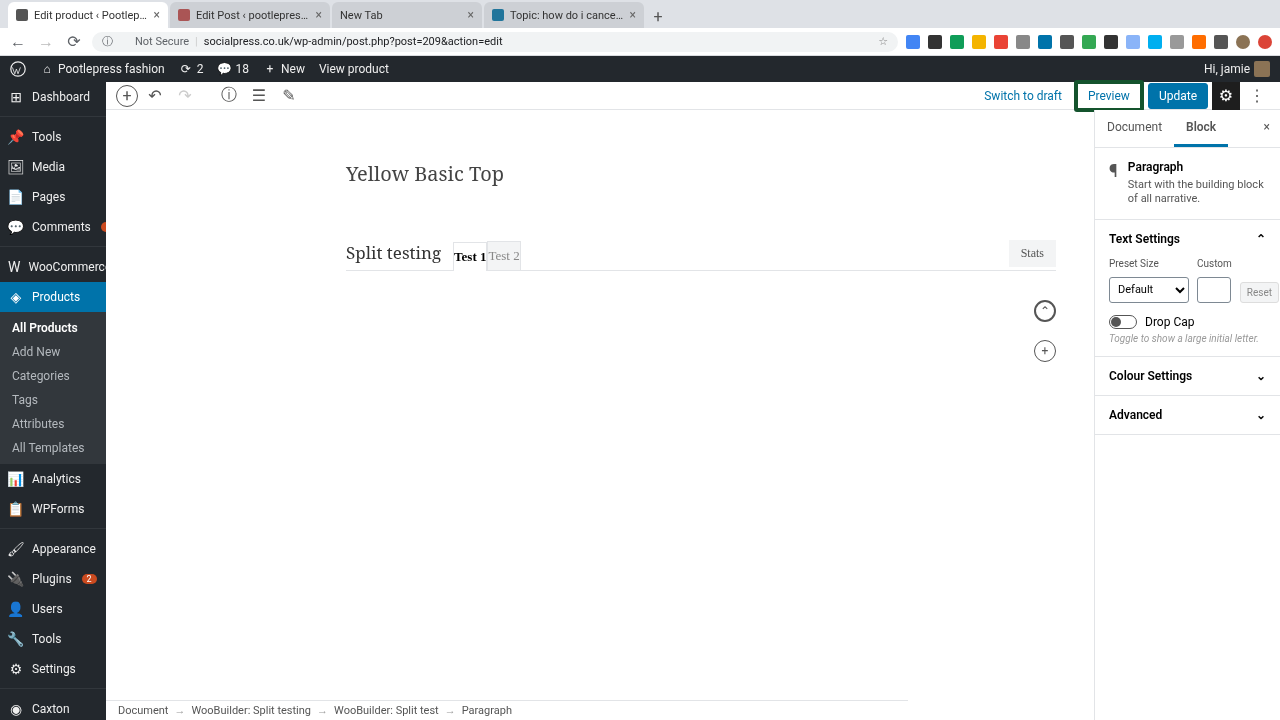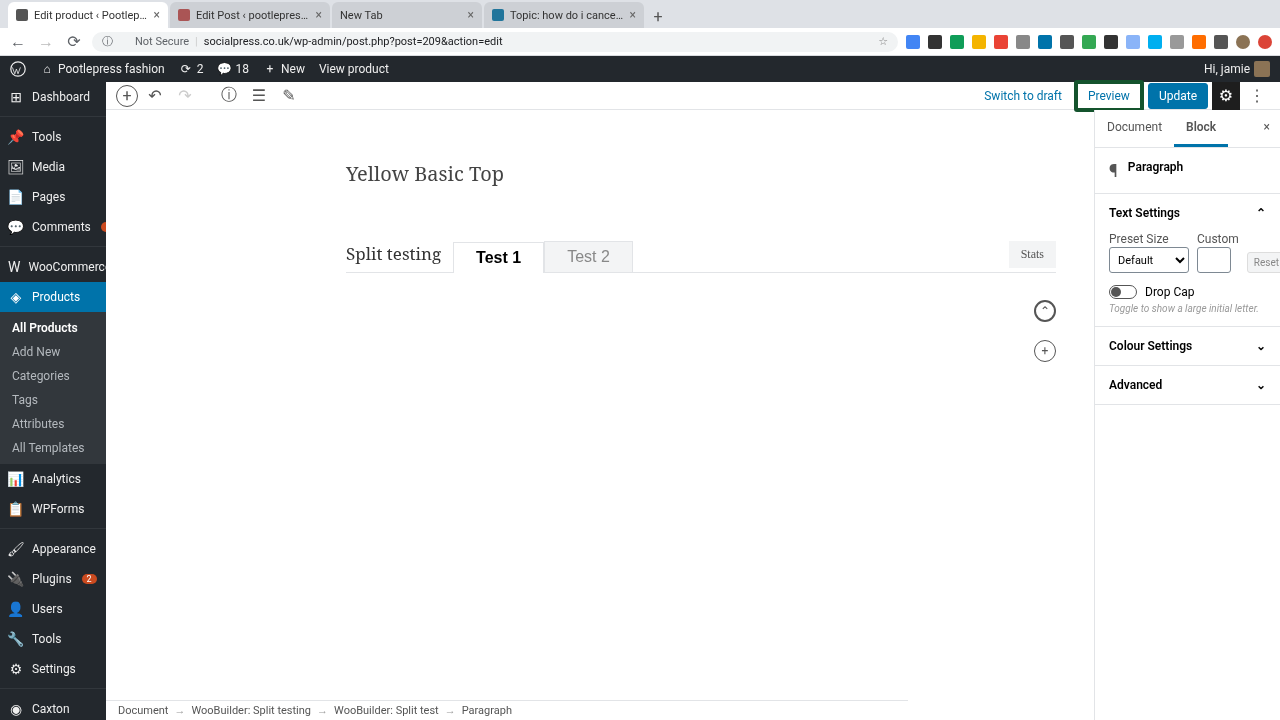--- a/index.html
+++ b/index.html
@@ -54,41 +54,41 @@
 .preview-btn { border: 4px solid #14532d; color: #0073aa; padding: 5px 10px; }
 .update-btn { background: #0073aa; color: #fff; border: 1px solid #0073aa; padding: 5px 10px; }
 .settings-btn { background: #1e1e1e; color: #fff; width: 28px; height: 28px; display: flex; align-items: center; justify-content: center; }
 
 
 .canvas-wrap { flex: 1; display: flex; overflow: hidden; }
 .canvas { flex: 1; overflow: auto; position: relative; }
 .post-title { font-size: 20px; font-weight: 400; color: #444; margin: 50px 0 0 240px; font-family: "Noto Serif", Georgia, serif; }
 .split-row { display: flex; align-items: center; margin: 54px 0 0 240px; width: 710px; border-bottom: 1px solid #e2e4e7; }
 .split-label { font-size: 17px; color: #333; font-family: "Noto Serif", Georgia, serif; padding-bottom: 6px; margin-right: 12px; }
-.split-tab { font-size: 16px; padding: 6px 22px; border: 1px solid #e2e4e7; border-bottom: none; background: #fff; cursor: pointer; font-family: Liberation Sans, sans-serif; }
+.split-tab { font-size: 13px; padding: 6px 0; border: 1px solid #e2e4e7; border-bottom: none; background: #fff; cursor: pointer; font-family: Liberation Serif, serif; }
 .split-tab.active { font-weight: 600; position: relative; top: 1px; }
 .split-tab.inactive { background: #f3f4f5; color: #888; }
 .stats-btn { margin-left: auto; background: #f3f4f5; padding: 6px 12px; font-size: 12px; color: #555; cursor: pointer; font-family: Liberation Serif, serif; position: relative; top: -2px; }
 .float-circ { position: absolute; width: 22px; height: 22px; border: 1px solid #555; border-radius: 50%; display: flex; align-items: center; justify-content: center; font-size: 12px; color: #555; cursor: pointer; }
 
 
 .settings-panel { width: 186px; border-left: 1px solid #e2e4e7; background: #fff; display: flex; flex-direction: column; font-size: 12px; }
 .panel-tabs { display: flex; border-bottom: 1px solid #e2e4e7; position: relative; }
 .panel-tab { padding: 10px 12px; color: #555; cursor: pointer; }
 .panel-tab.active { font-weight: 600; border-bottom: 3px solid #0073aa; }
 .panel-close { margin-left: auto; padding: 10px; color: #555; cursor: pointer; }
 .block-desc { padding: 12px 14px; display: flex; gap: 10px; border-bottom: 1px solid #e2e4e7; }
 .block-desc-icon { font-size: 18px; color: #555; }
 .block-desc-text h4 { font-size: 12px; font-weight: 600; margin-bottom: 4px; }
 .block-desc-text p { font-size: 11px; color: #555; line-height: 1.3; }
 .panel-section { border-bottom: 1px solid #e2e4e7; }
 .section-header { display: flex; justify-content: space-between; padding: 12px 14px; font-weight: 600; cursor: pointer; }
 .section-body { padding: 0 14px 12px; }
 .field-row { display: flex; gap: 8px; align-items: flex-end; }
-.field-label { font-size: 12px; color: #555; margin-bottom: 1px; display: block; }
+.field-label { font-size: 10px; color: #555; margin-bottom: 8px; display: block; }
 .preset-select { width: 80px; height: 26px; border: 1px solid #7e8993; border-radius: 3px; font-size: 11px; padding: 0 4px; background: #fff; }
 .custom-input { width: 34px; height: 26px; border: 1px solid #7e8993; border-radius: 3px; }
 .reset-btn { font-size: 10px; color: #888; background: #f3f4f5; border: 1px solid #ddd; border-radius: 3px; padding: 4px 6px; }
 .toggle-row { display: flex; align-items: center; gap: 8px; margin-top: 12px; }
 .toggle { width: 28px; height: 14px; border: 1px solid #555; border-radius: 8px; position: relative; background: #fff; }
 .toggle::after { content: ''; width: 10px; height: 10px; background: #555; border-radius: 50%; position: absolute; left: 1px; top: 1px; }
 .hint { font-size: 10px; color: #999; font-style: italic; margin-top: 4px; }
 
 
 .breadcrumb { position: absolute; bottom: 0; left: 0; right: 186px; height: 20px; border-top: 1px solid #e2e4e7; display: flex; align-items: center; padding: 0 12px; font-size: 11px; color: #555; gap: 6px; background: #fff; }
@@ -312,20 +312,21 @@
     <div class="settings-panel">
       <div class="panel-tabs">
         <div class="panel-tab">Document</div>
         <div class="panel-tab active">Block</div>
         <div class="panel-close">×</div>
       </div>
       <div class="block-desc">
         <div class="block-desc-icon">¶</div>
         <div class="block-desc-text">
           <h4>Paragraph</h4>
+          <p>Start with the building block of all narrative.</p>
         </div>
       </div>
       <div class="panel-section">
         <div class="section-header">
           <span>Text Settings</span>
           <span>⌃</span>
         </div>
         <div class="section-body">
           <div class="field-row">
             <div>

